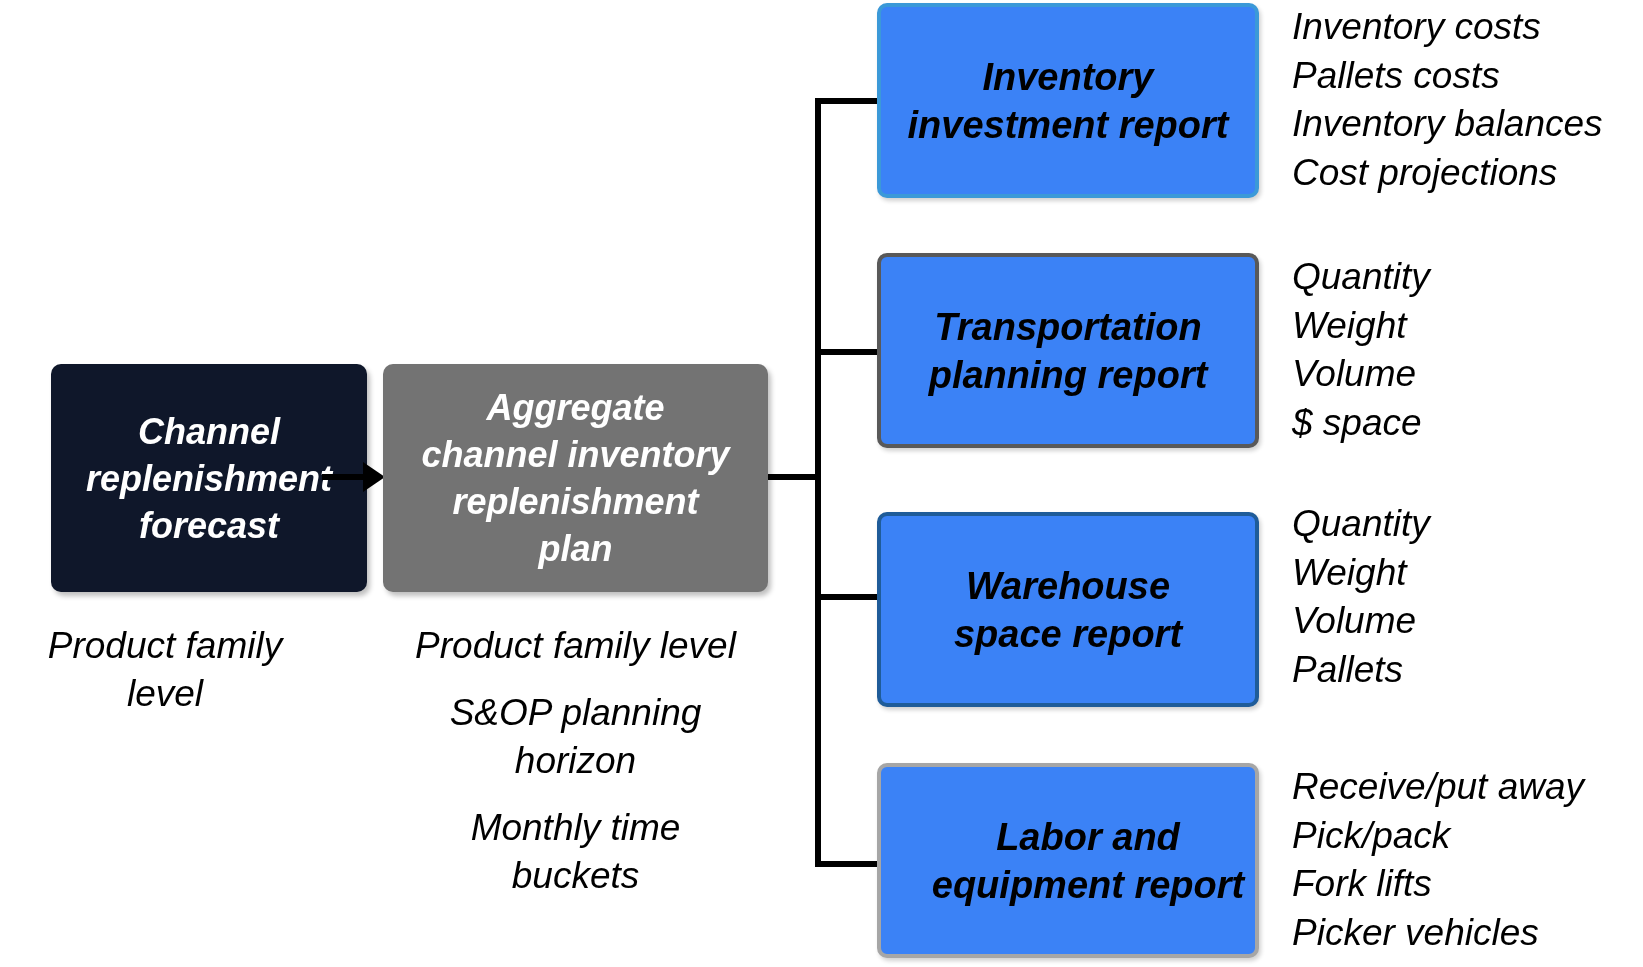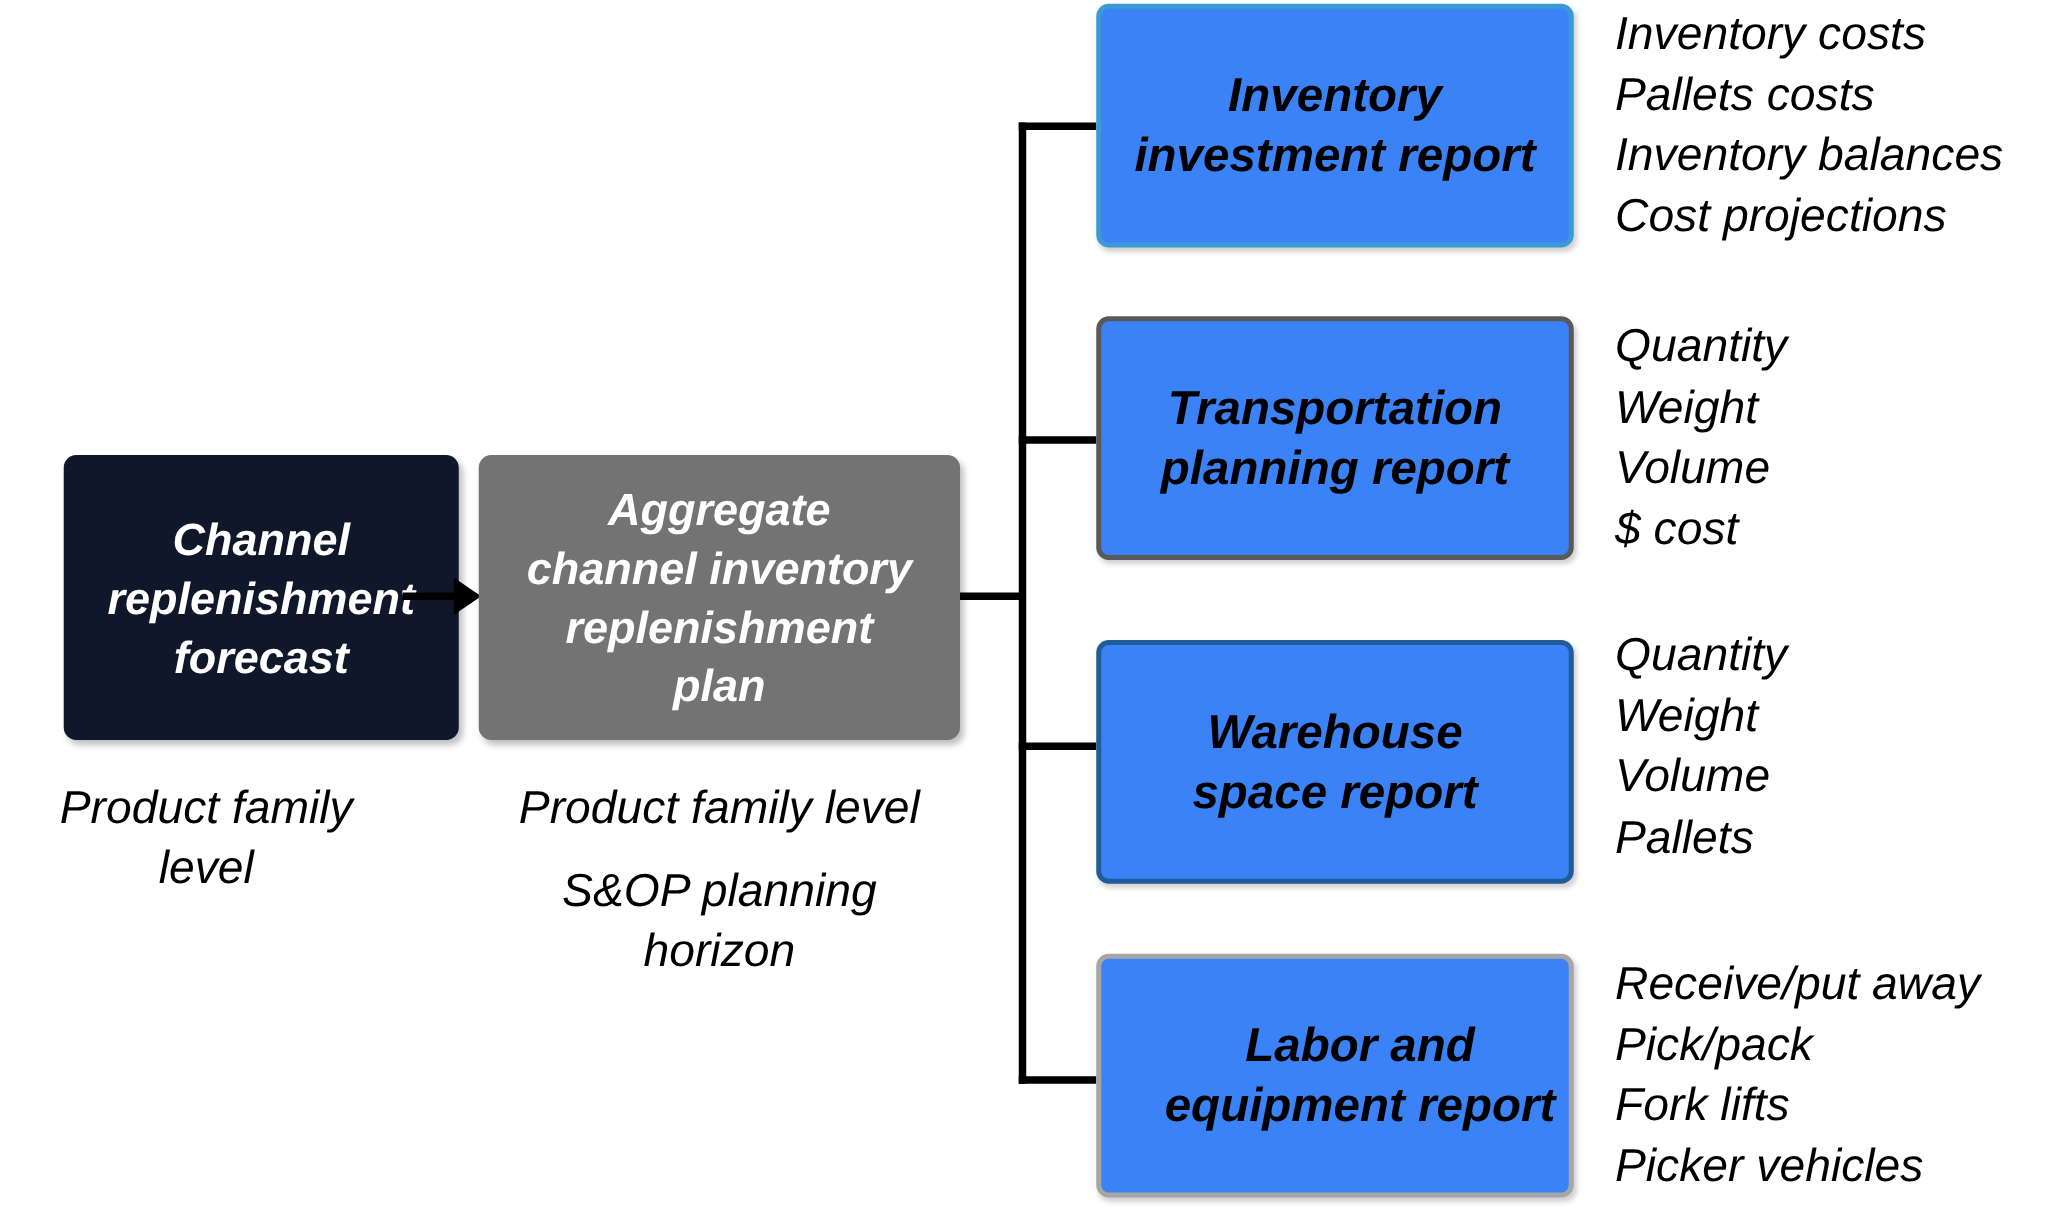--- a/index.html
+++ b/index.html
@@ -78,20 +78,22 @@
   <div class="abs arrow-head"></div>
 
   <div id="plan-box" class="abs blue-box pre" style="background-color: #737373;">Aggregate
 channel inventory
 replenishment
 plan</div>
   <div id="plan-captions" class="abs">
     <div class="caption pre">Product family level</div>
     <div class="caption pre">S&amp;OP planning
 horizon</div>
+    <div class="caption pre">Monthly time
+buckets</div>
   </div>
 
   <div id="conn-entry" class="abs conn"></div>
   <div id="conn-trunk" class="abs conn"></div>
   <div id="conn-branch-0" class="abs conn conn-branch"></div>
   <div id="conn-branch-1" class="abs conn conn-branch"></div>
   <div id="conn-branch-2" class="abs conn conn-branch"></div>
   <div id="conn-branch-3" class="abs conn conn-branch"></div>
 
   <div id="report-box-0" class="abs report-box pre" style="border-color: rgb(59, 153, 216);">Inventory
@@ -106,21 +108,21 @@
   <div id="report-list-0" class="abs report-list">
     <span class="li">Inventory costs</span>
     <span class="li">Pallets costs</span>
     <span class="li">Inventory balances</span>
     <span class="li">Cost projections</span>
   </div>
   <div id="report-list-1" class="abs report-list">
     <span class="li">Quantity</span>
     <span class="li">Weight</span>
     <span class="li">Volume</span>
-    <span class="li">$ cost</span>
+    <span class="li">$ space</span>
   </div>
   <div id="report-list-2" class="abs report-list">
     <span class="li">Quantity</span>
     <span class="li">Weight</span>
     <span class="li">Volume</span>
     <span class="li">Pallets</span>
   </div>
   <div id="report-list-3" class="abs report-list">
     <span class="li">Receive/put away</span>
     <span class="li">Pick/pack</span>

